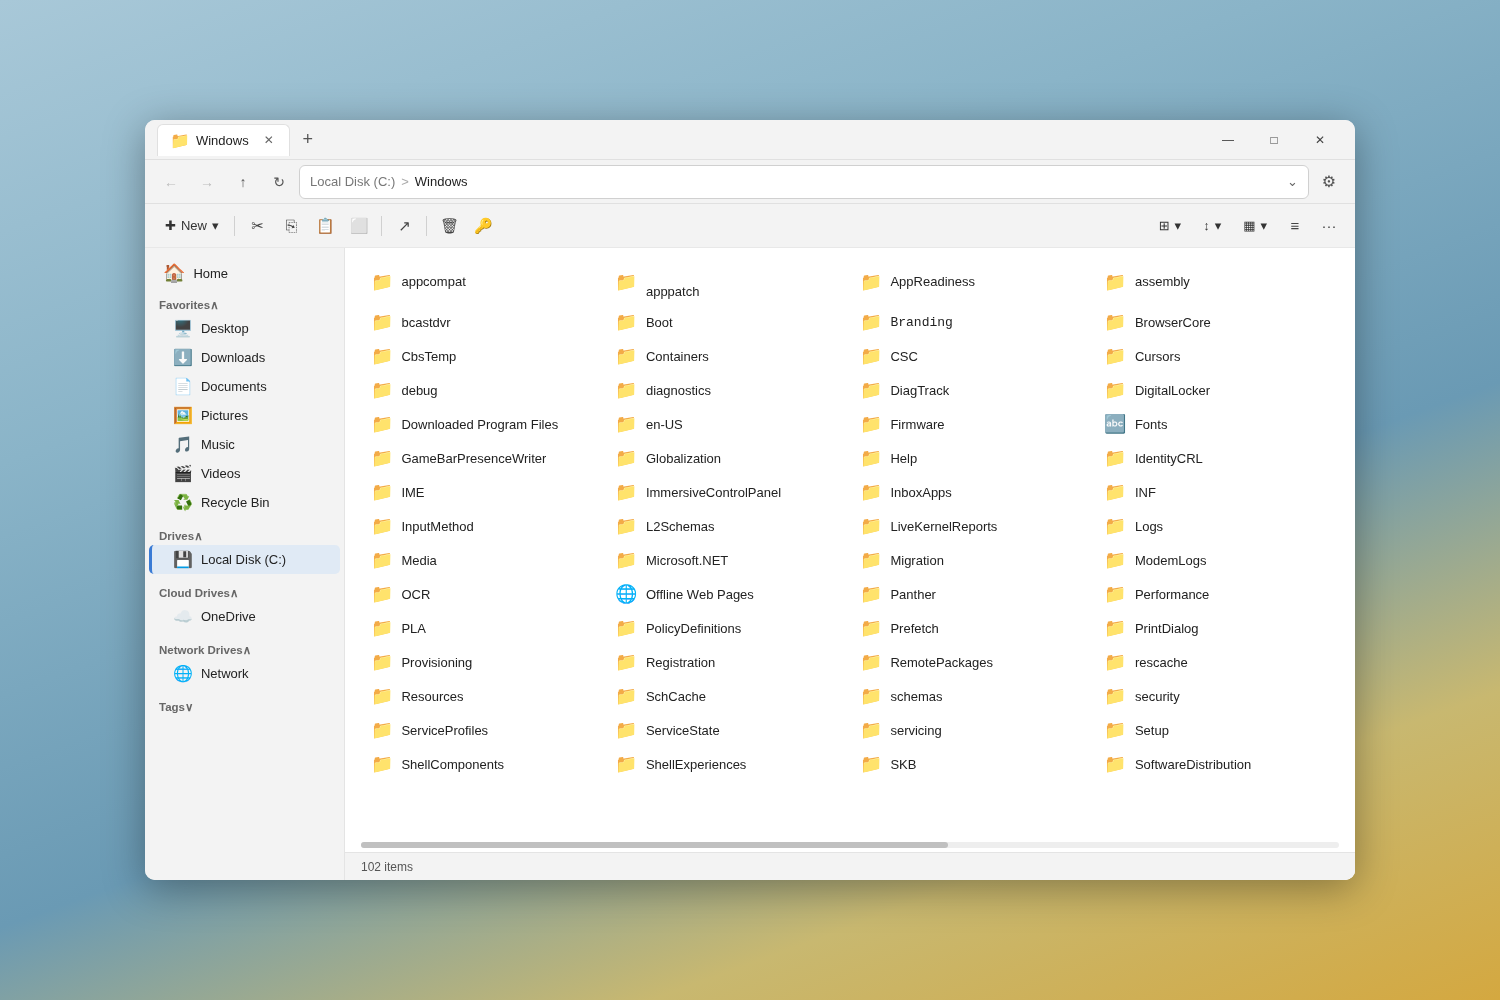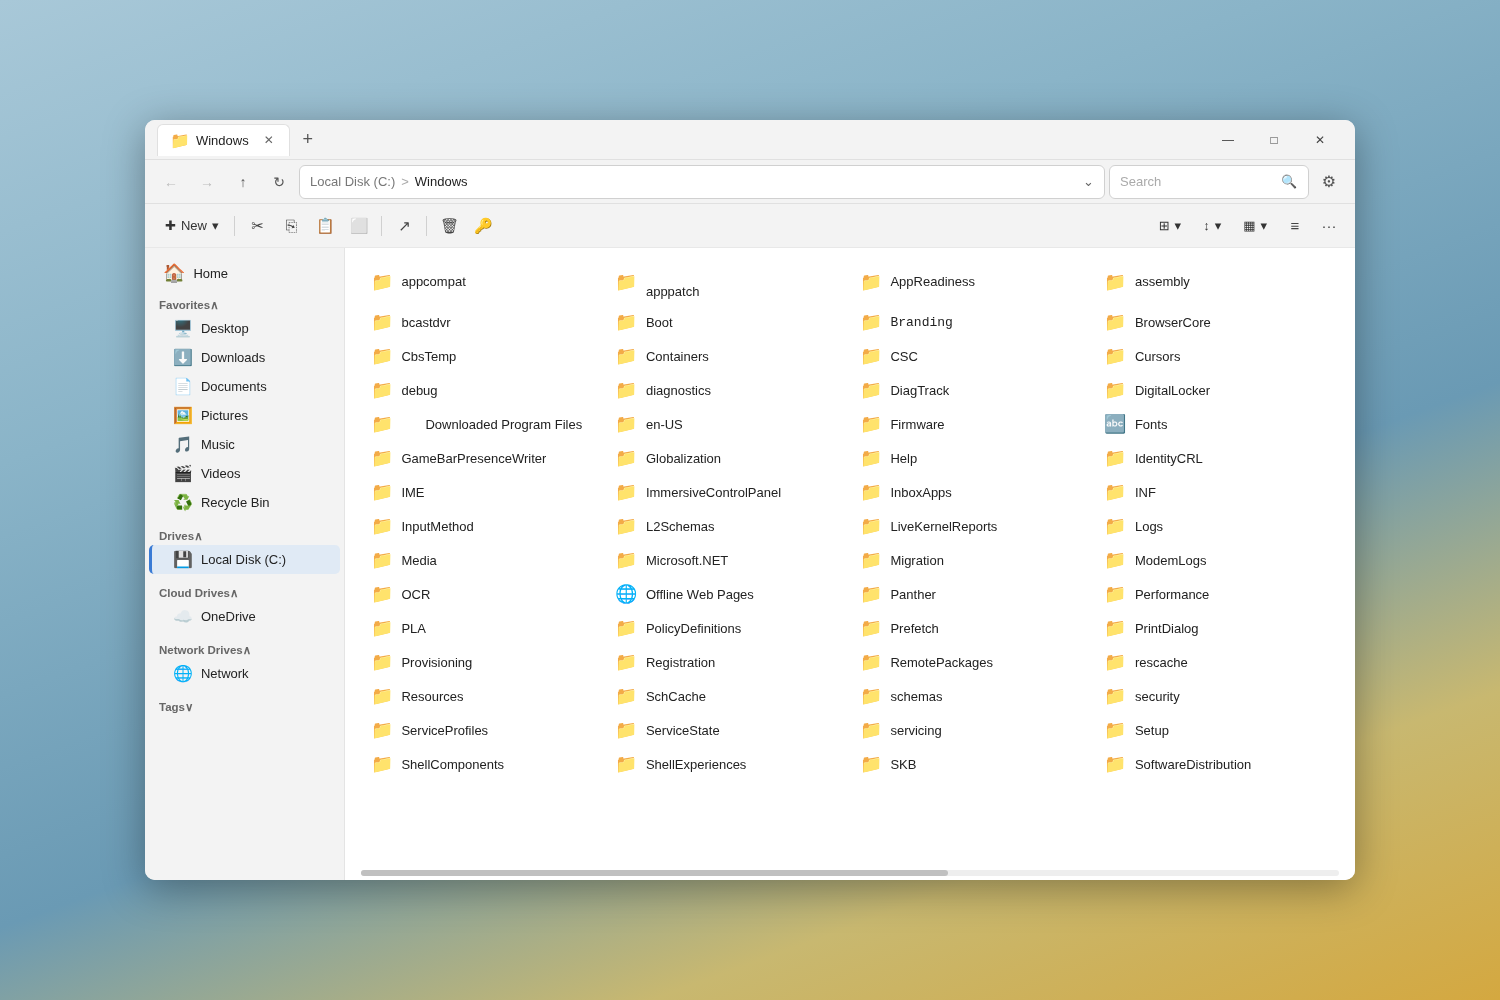--- a/index.html
+++ b/index.html
@@ -335,24 +335,20 @@
   <div class="addressbar">
     <div class="nav-btn disabled">←</div>
     <div class="nav-btn disabled">→</div>
     <div class="nav-btn">↑</div>
     <div class="nav-btn">↻</div>
     <div class="address-box">
       <span class="address-path">Local Disk (C:)</span>
       <span class="address-sep">&gt;</span>
       <span class="address-current">Windows</span>
       <span class="address-chevron">⌄</span>
-    </div>
-    <div class="search-box">
-      <span>Search</span>
-      <span style="margin-left:auto;">🔍</span>
     </div>
     <div class="settings-btn">⚙</div>
   </div>
 
   <div class="toolbar">
     <div class="tb-btn">
       <span>✚</span>
       <span>New</span>
       <span>▾</span>
     </div>
@@ -526,21 +522,21 @@
           <div class="file-item">
             <span style="font-size:18px;flex-shrink:0;color:#e8a020;">📁</span>
             <span style="overflow:hidden;text-overflow:ellipsis;white-space:nowrap;">DiagTrack</span>
           </div>
           <div class="file-item">
             <span style="font-size:18px;flex-shrink:0;color:#e8a020;">📁</span>
             <span style="overflow:hidden;text-overflow:ellipsis;white-space:nowrap;">DigitalLocker</span>
           </div>
           <div class="file-item">
             <span style="font-size:18px;flex-shrink:0;">📁</span>
-            <span style="overflow:hidden;text-overflow:ellipsis;white-space:nowrap;margin-left:24px;">Downloaded Program Files</span>
+            <span style="overflow:hidden;text-overflow:ellipsis;white-space:nowrap;">Downloaded Program Files</span>
           </div>
           <div class="file-item">
             <span style="font-size:18px;flex-shrink:0;color:#e8a020;">📁</span>
             <span style="overflow:hidden;text-overflow:ellipsis;white-space:nowrap;">en-US</span>
           </div>
           <div class="file-item">
             <span style="font-size:18px;flex-shrink:0;color:#e8a020;">📁</span>
             <span style="overflow:hidden;text-overflow:ellipsis;white-space:nowrap;">Firmware</span>
           </div>
           <div class="file-item">
@@ -704,15 +700,18 @@
             <span style="overflow:hidden;text-overflow:ellipsis;white-space:nowrap;">SKB</span>
           </div>
           <div class="file-item">
             <span style="font-size:18px;flex-shrink:0;color:#e8a020;">📁</span>
             <span style="overflow:hidden;text-overflow:ellipsis;white-space:nowrap;">SoftwareDistribution</span>
           </div>
         </div>
       <div class="scrollbar-track">
         <div class="scrollbar-thumb"></div>
       </div>
+      <div class="status-bar">
+        <span>102 items</span>
+      </div>
     </div>
   </div>
 </div>
 
 </body></html>

